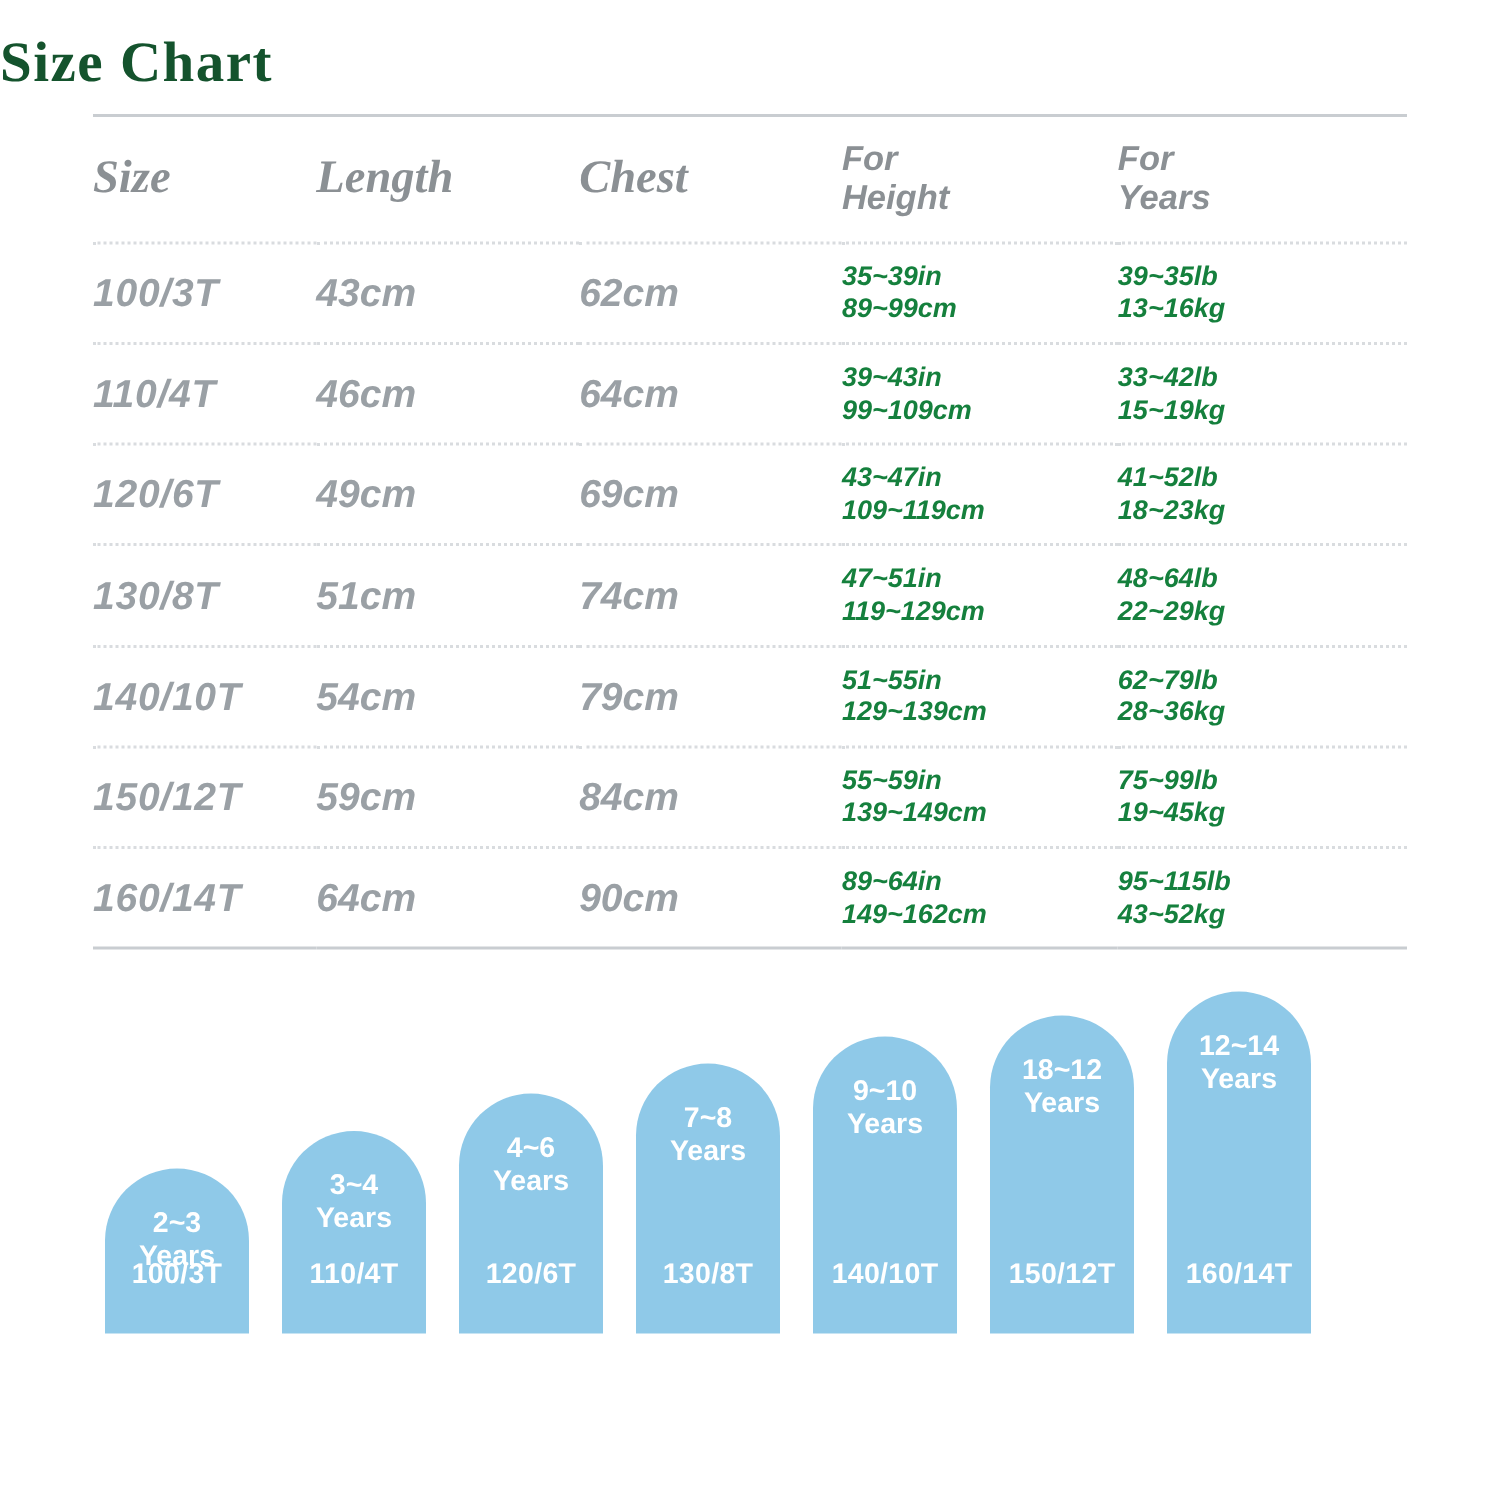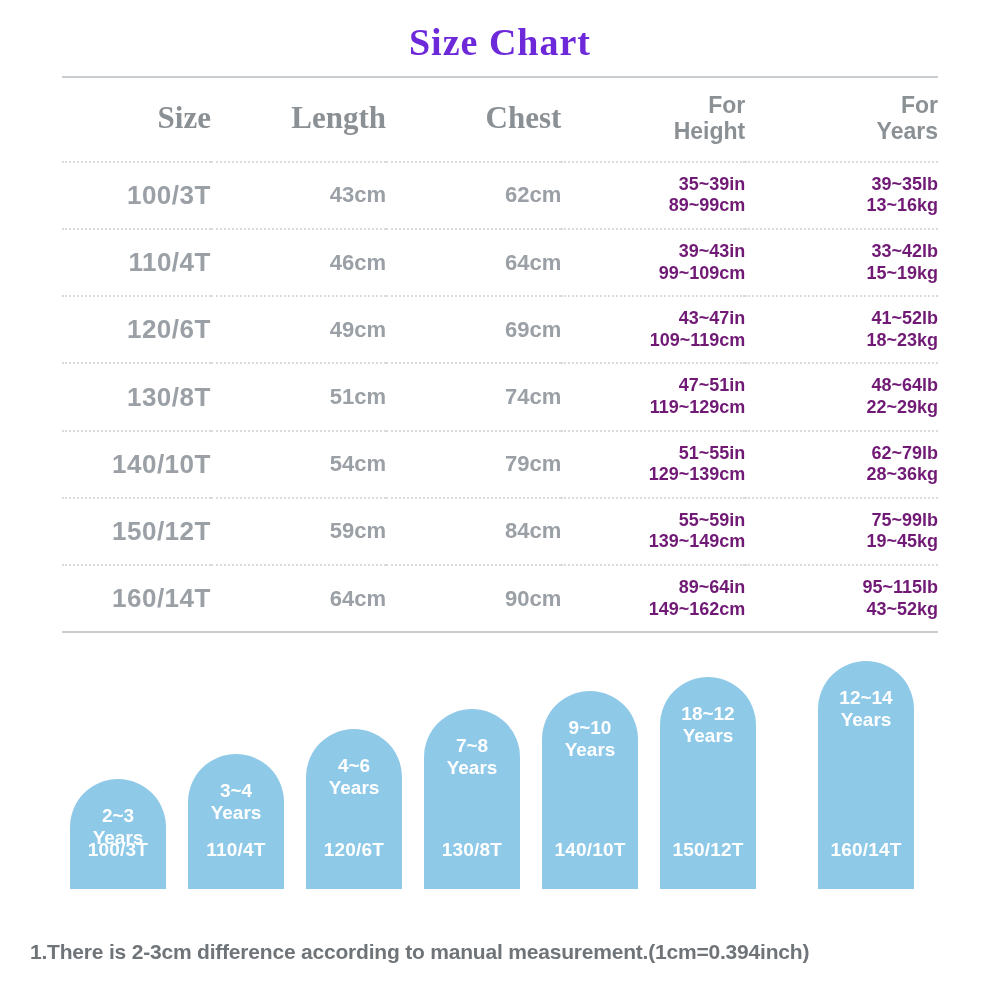--- a/index.html
+++ b/index.html
@@ -16,45 +16,45 @@
   }
   .page {
     position: relative;
     width: 1000px;
     height: 1000px;
     box-sizing: border-box;
   }
 
   
   .title {
-    text-align: center;
     font-family: "Liberation Serif", serif;
     font-weight: bold;
     font-size: 38px;
-    color: #6d28d9;
+    color: #14532d;
     letter-spacing: 1px;
     padding-top: 20px;
     padding-bottom: 12px;
   }
 
   
   .table-wrap {
     margin: 0 62px;
     border-top: 2px solid #c9cdd1;
   }
   table.size-table {
     width: 100%;
     border-collapse: collapse;
     table-layout: fixed;
   }
   table.size-table th,
   table.size-table td {
-    text-align: right;
+    text-align: left;
     vertical-align: middle;
     border-bottom: 2px dotted #d9dcdf;
+    font-style: italic;
   }
   table.size-table tr:last-child td {
     border-bottom: 2px solid #c9cdd1;
   }
   th.col-size   { width: 17%; }
   th.col-length { width: 20%; }
   th.col-chest  { width: 20%; }
   th.col-height { width: 21%; }
   th.col-weight { width: 22%; }
 
@@ -75,28 +75,28 @@
   }
   td.c-size {
     font-weight: bold;
     font-size: 26px;
     color: #9aa0a5;
     padding: 13px 0;
     letter-spacing: 0.5px;
   }
   td.c-val {
     font-weight: bold;
-    font-size: 22px;
+    font-size: 26px;
     color: #9aa0a5;
     padding: 13px 0;
   }
   td.c-two {
     font-weight: bold;
     font-size: 18px;
-    color: #701a75;
+    color: #15803d;
     line-height: 1.2;
     padding: 11px 0;
   }
   .two-line-a { display: block; }
   .two-line-b { display: block; }
 
   
   .figures {
     position: relative;
     margin: 26px 62px 0 62px;
@@ -304,26 +304,25 @@
       </span>
       <span class="code">140/10T</span>
     </div>
     <div class="fig" style="left:598px; height:212px;">
       <span class="years">
         <span>18~12</span>
         <span class="yr2">Years</span>
       </span>
       <span class="code">150/12T</span>
     </div>
-    <div class="fig" style="left:756px; height:228px;padding-left:44px;">
+    <div class="fig" style="left:716px; height:228px;padding-left:44px;">
       <span class="years">
         <span>12~14</span>
         <span class="yr2">Years</span>
       </span>
       <span class="code">160/14T</span>
     </div>
   </div>
 
   <div class="notes">
-    <div class="note">1.There is 2-3cm difference according to manual measurement.(1cm=0.394inch)</div>
   </div>
 
 </div>
 
 </body></html>

